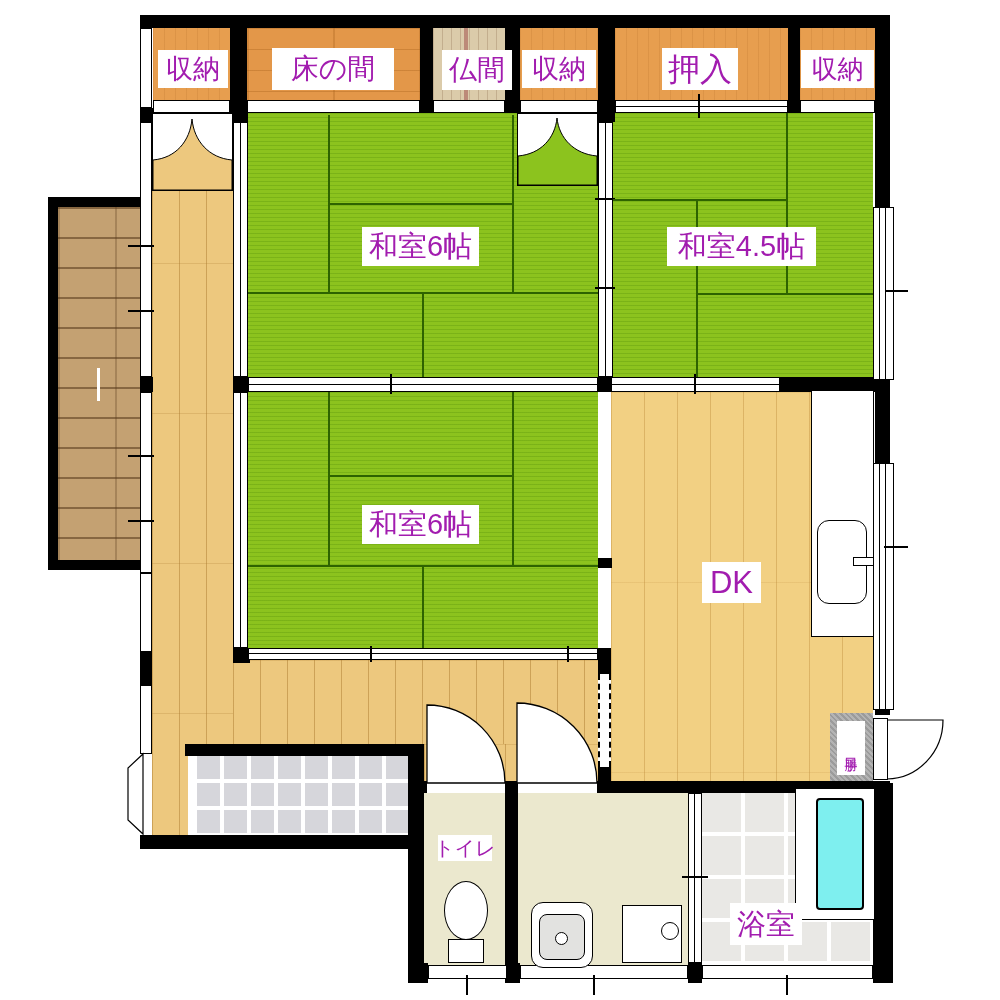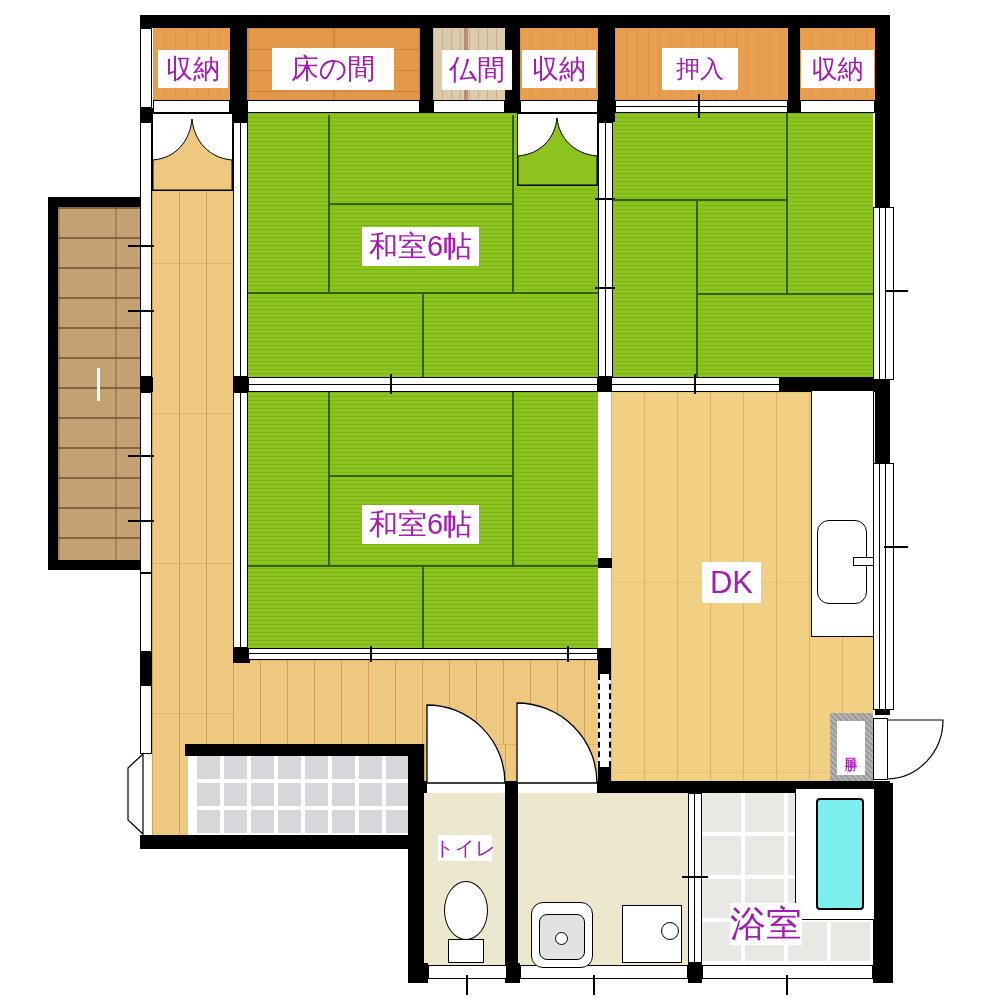--- a/index.html
+++ b/index.html
@@ -216,22 +216,23 @@
     <path d="M14,8 L70,8 A57,59 0 0 1 14,67" fill="none" stroke="#000" stroke-width="1.2"></path>
   </svg>
   <svg style="left:125px;top:752px;" width="20" height="84" viewBox="0 0 20 84">
     <polygon points="18,2 18,82 3,68 3,16" fill="#fff" stroke="#000" stroke-width="1.2"></polygon>
   </svg>
 
   <div class="lbl" style="left:158px;top:50px;width:70px;height:38px;font-size:27px;">収納</div>
   <div class="lbl" style="left:272px;top:48px;width:122px;height:42px;font-size:28px;">床の間</div>
   <div class="lbl" style="left:434px;top:50px;width:70px;height:40px;font-size:28px;margin-left:8px;">仏間</div>
   <div class="lbl" style="left:522px;top:50px;width:74px;height:38px;font-size:27px;">収納</div>
-  <div class="lbl" style="left:662px;top:48px;width:76px;height:42px;font-size:24px;">押入</div>
+  <div class="lbl" style="left:662px;top:48px;width:76px;height:42px;font-size:32px;">押入</div>
   <div class="lbl" style="left:801px;top:50px;width:73px;height:38px;font-size:26px;">収納</div>
   <div class="lbl" style="left:362px;top:227px;width:117px;height:39px;font-size:29px;">和室6帖</div>
+  <div class="lbl" style="left:667px;top:227px;width:149px;height:39px;font-size:29px;">和室4.5帖</div>
   <div class="lbl" style="left:362px;top:505px;width:117px;height:39px;font-size:29px;">和室6帖</div>
   <div class="lbl" style="left:702px;top:562px;width:59px;height:41px;font-size:31px;">DK</div>
   <div class="lbl" style="left:438px;top:835px;width:54px;height:26px;font-size:20px;">トイレ</div>
-  <div class="lbl" style="left:730px;top:903px;width:72px;height:42px;font-size:36px;">浴室</div>
+  <div class="lbl" style="left:730px;top:903px;width:72px;height:42px;font-size:29px;">浴室</div>
   <div class="lbl" style="left:837px;top:721px;width:28px;height:54px;font-size:13px;writing-mode:vertical-rl;">勝手口</div>
 
 </div>
 
 </body></html>

